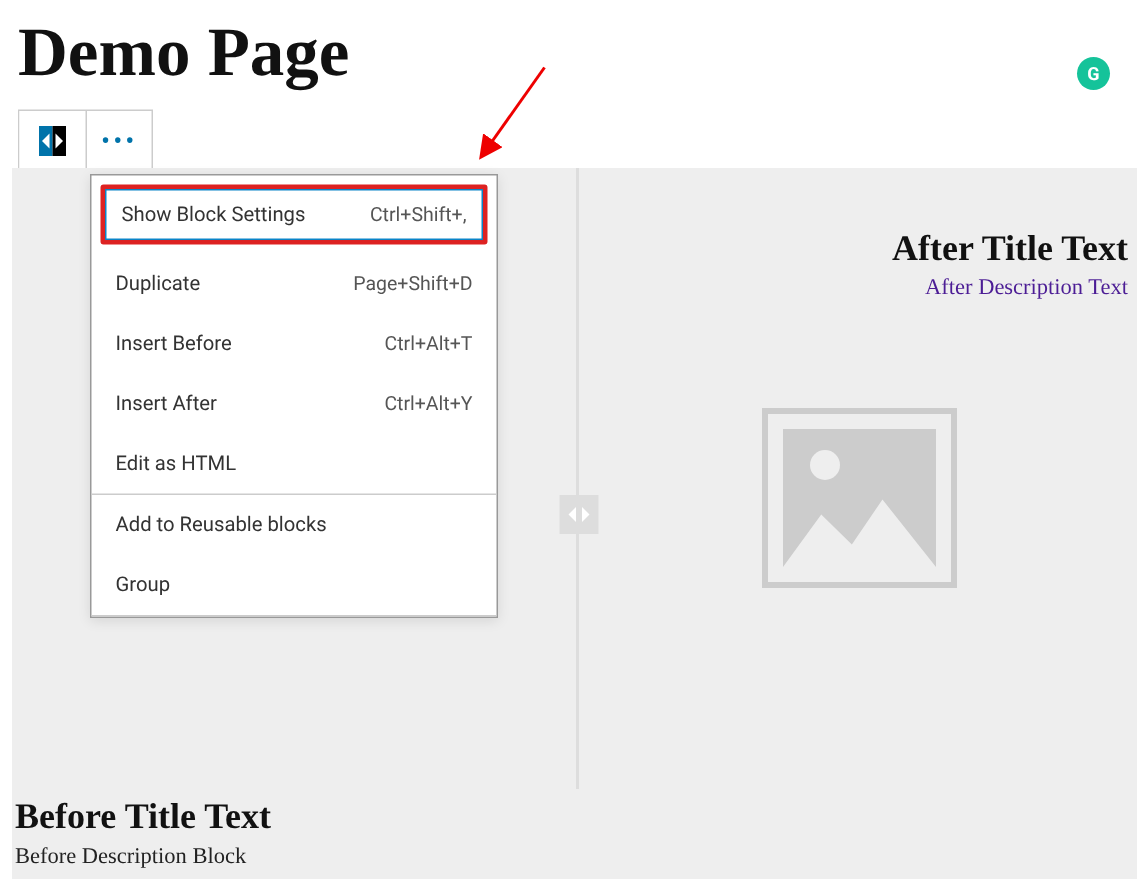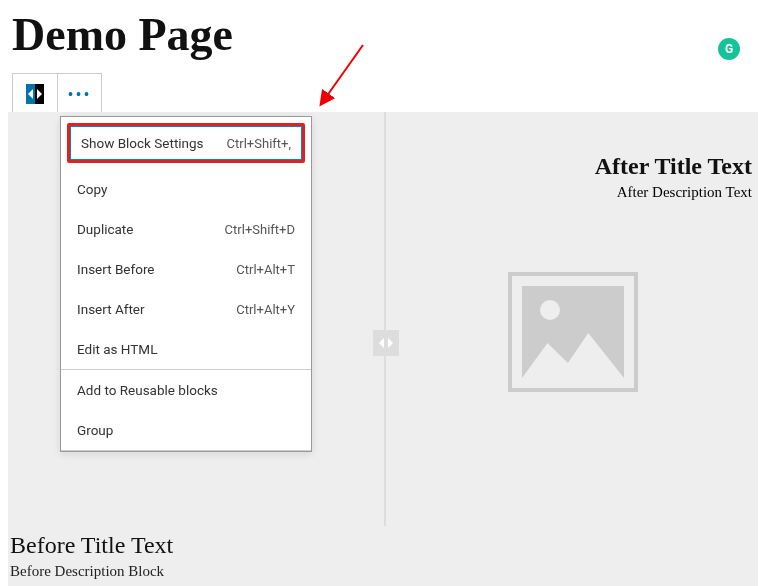--- a/index.html
+++ b/index.html
@@ -23,38 +23,38 @@
 
 .grammarly { position: absolute; top: 38px; right: 20px; width: 22px; height: 22px; border-radius: 50%; background: #15c39a; display:flex;align-items:center;justify-content:center;color:#fff;font-size:12px;font-weight:700; }
 
 .arrow { position: absolute; top: 40px; left: 318px; width: 50px; height: 70px; pointer-events: none; }
 .arrow svg { overflow: visible; }
 
 .canvas { position: absolute; top: 112px; left: 8px; right: 2px; bottom: 0; background: #eee; }
 
 .after-col { position: absolute; top: 6px; right: 6px; text-align: right; }
 .after-title { font-family: Georgia, serif; font-size: 24px; font-weight: 700; color: #111; margin-top: 35px; }
-.after-desc { font-family: Georgia, serif; font-size: 15px; color: #000000; margin-top: 4px; }
+.after-desc { font-family: Georgia, serif; font-size: 15px; color: #4c1d95; margin-top: 4px; }
 
 .before-col { position: absolute; bottom: 6px; left: 2px; }
-.before-title { font-family: Georgia, serif; font-size: 24px; font-weight: 400; color: #111; }
+.before-title { font-family: Georgia, serif; font-size: 24px; font-weight: 700; color: #111; }
 .before-desc { font-family: Georgia, serif; font-size: 15px; color: #222; margin-top: 4px; }
 
 .divider { position: absolute; top: 0; bottom: 60px; left: 376px; width: 2px; background: #ddd; }
 .handle { position: absolute; top: 218px; left: 365px; width: 26px; height: 26px; background: #ddd; display:flex;align-items:center;justify-content:center; }
 .handle .hl { width:0;height:0;border-top:5px solid transparent;border-bottom:5px solid transparent;border-right:5px solid #fff;margin-right:2px; }
 .handle .hr { width:0;height:0;border-top:5px solid transparent;border-bottom:5px solid transparent;border-left:5px solid #fff;margin-left:2px; }
 
 .placeholder { position: absolute; top: 160px; left: 500px; width: 130px; height: 120px; border: 4px solid #ccc; background: #eee; display:flex;align-items:center;justify-content:center; }
 .placeholder-inner { width: 102px; height: 92px; background: #ccc; position: relative; }
 .placeholder-inner .sun { position:absolute; top:14px; left:18px; width:20px; height:20px; border-radius:50%; background:#eee; }
 .placeholder-inner .mtn { position:absolute; bottom:0; left:0; right:0; height:50px; }
 .placeholder-inner .mtn svg { width:100%; height:100%; }
 
-.menu { position: absolute; top: 116px; left: 60px; width: 252px; background: #fff; border: 1px solid #999; box-shadow: 0 2px 8px rgba(0,0,0,0.1); z-index: 10; }
+.menu { position: absolute; top: 116px; left: 60px; width: 272px; background: #fff; border: 1px solid #999; box-shadow: 0 2px 8px rgba(0,0,0,0.1); z-index: 10; }
 .menu-highlight { position:absolute; top:6px; left:6px; right:6px; height:40px; border:3px solid #d22; border-radius:2px; pointer-events:none; }
 .menu-item { display:flex; justify-content:space-between; align-items:center; padding: 12px 16px; font-size: 13.5px; color:#333; cursor:pointer; }
 .menu-item.first { border: 2px solid #0a84c8; margin: 8px; padding: 8px 10px; }
 .menu-sep { border-top: 1px solid #ccc; }
 .shortcut { color: #555; font-size: 13px; }
 </style>
 </head>
 <body>
 
 <h1 class="page-title">Demo Page</h1>
@@ -118,26 +118,22 @@
 </div>
 
 <div class="menu">
   <div class="menu-highlight"></div>
 
   <div class="menu-item first">
     <span>Show Block Settings</span>
     <span class="shortcut">Ctrl+Shift+,</span>
   </div>
   <div class="menu-item">
-    <span>Copy</span>
-    <span class="shortcut"></span>
-  </div>
-  <div class="menu-item">
     <span>Duplicate</span>
-    <span class="shortcut">Ctrl+Shift+D</span>
+    <span class="shortcut">Page+Shift+D</span>
   </div>
   <div class="menu-item">
     <span>Insert Before</span>
     <span class="shortcut">Ctrl+Alt+T</span>
   </div>
   <div class="menu-item">
     <span>Insert After</span>
     <span class="shortcut">Ctrl+Alt+Y</span>
   </div>
   <div class="menu-item">

